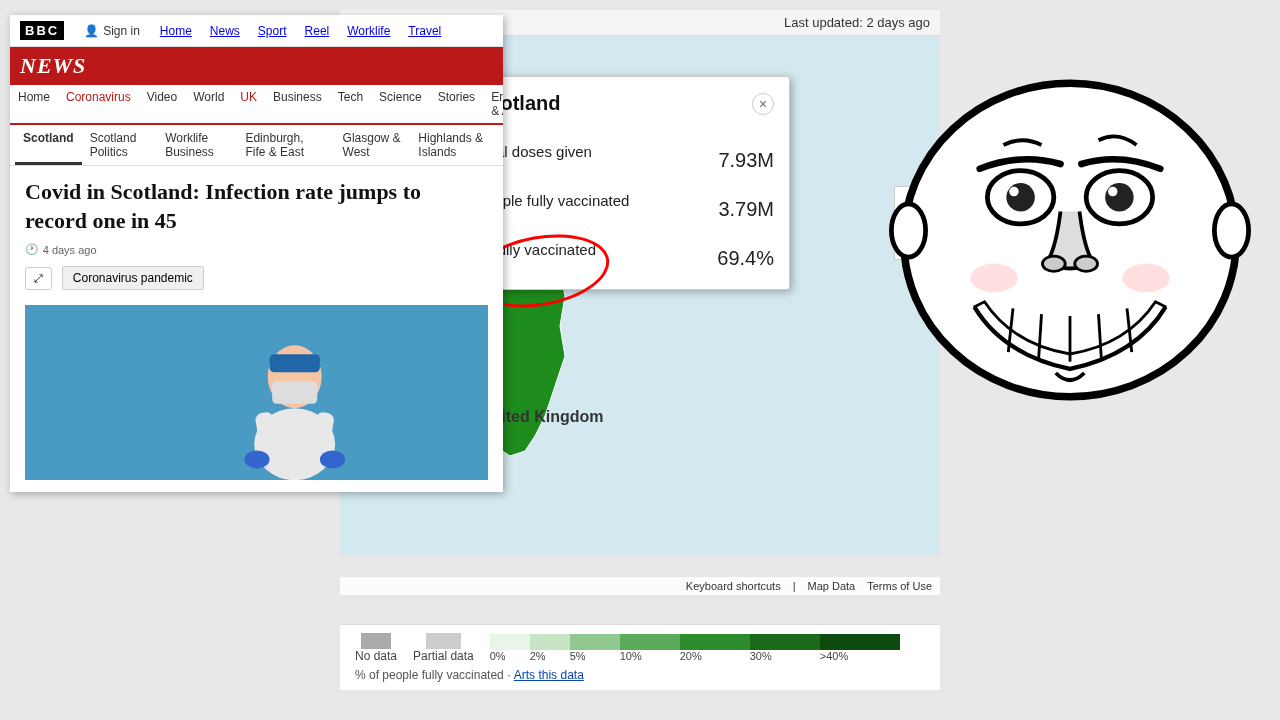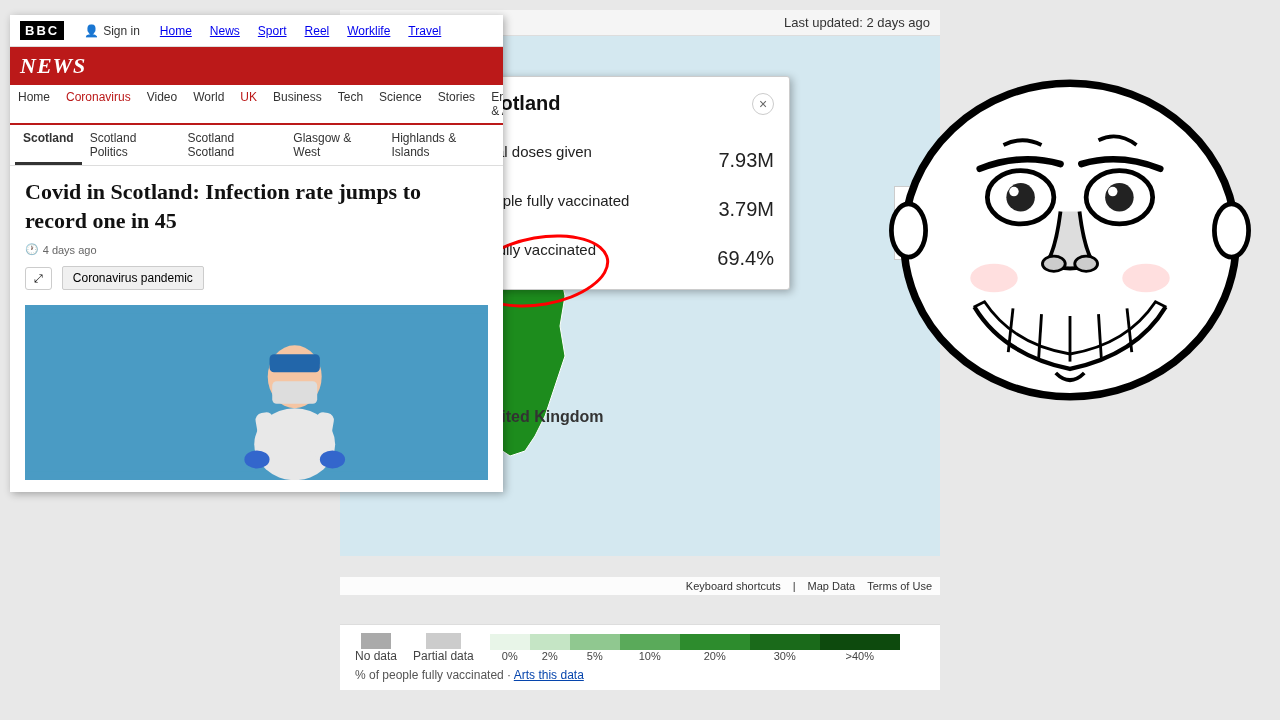--- a/index.html
+++ b/index.html
@@ -308,21 +308,20 @@
       padding: 8px 15px;
       border-top: 1px solid #ddd;
       z-index: 20;
     }
 
     .legend-row {
       display: flex;
       align-items: center;
       gap: 8px;
       margin-bottom: 5px;
-      text-align: center;
     }
 
     .legend-label {
       font-size: 12px;
       color: #444;
     }
 
     .legend-nodata {
       width: 30px;
       height: 16px;
@@ -415,21 +414,22 @@
     <a href="#">Tech</a>
     <a href="#">Science</a>
     <a href="#">Stories</a>
     <a href="#">Entertainment &amp; Arts</a>
 
   </div>
 
   <div class="bbc-subnav">
     <a href="#" class="active">Scotland</a>
     <a href="#">Scotland Politics</a>
-    <a href="#">Scotland Scotland</a>
+    <a href="#">Worklife Business</a>
+    <a href="#">Edinburgh, Fife &amp; East</a>
     <a href="#">Glasgow &amp; West</a>
     <a href="#">Highlands &amp; Islands</a>
   </div>
 
   <div class="bbc-article">
     <h1 class="bbc-headline">Covid in Scotland: Infection rate jumps to record one in 45</h1>
     <div class="bbc-timestamp">
       <span>🕐</span>
       <span>4 days ago</span>
     </div>

